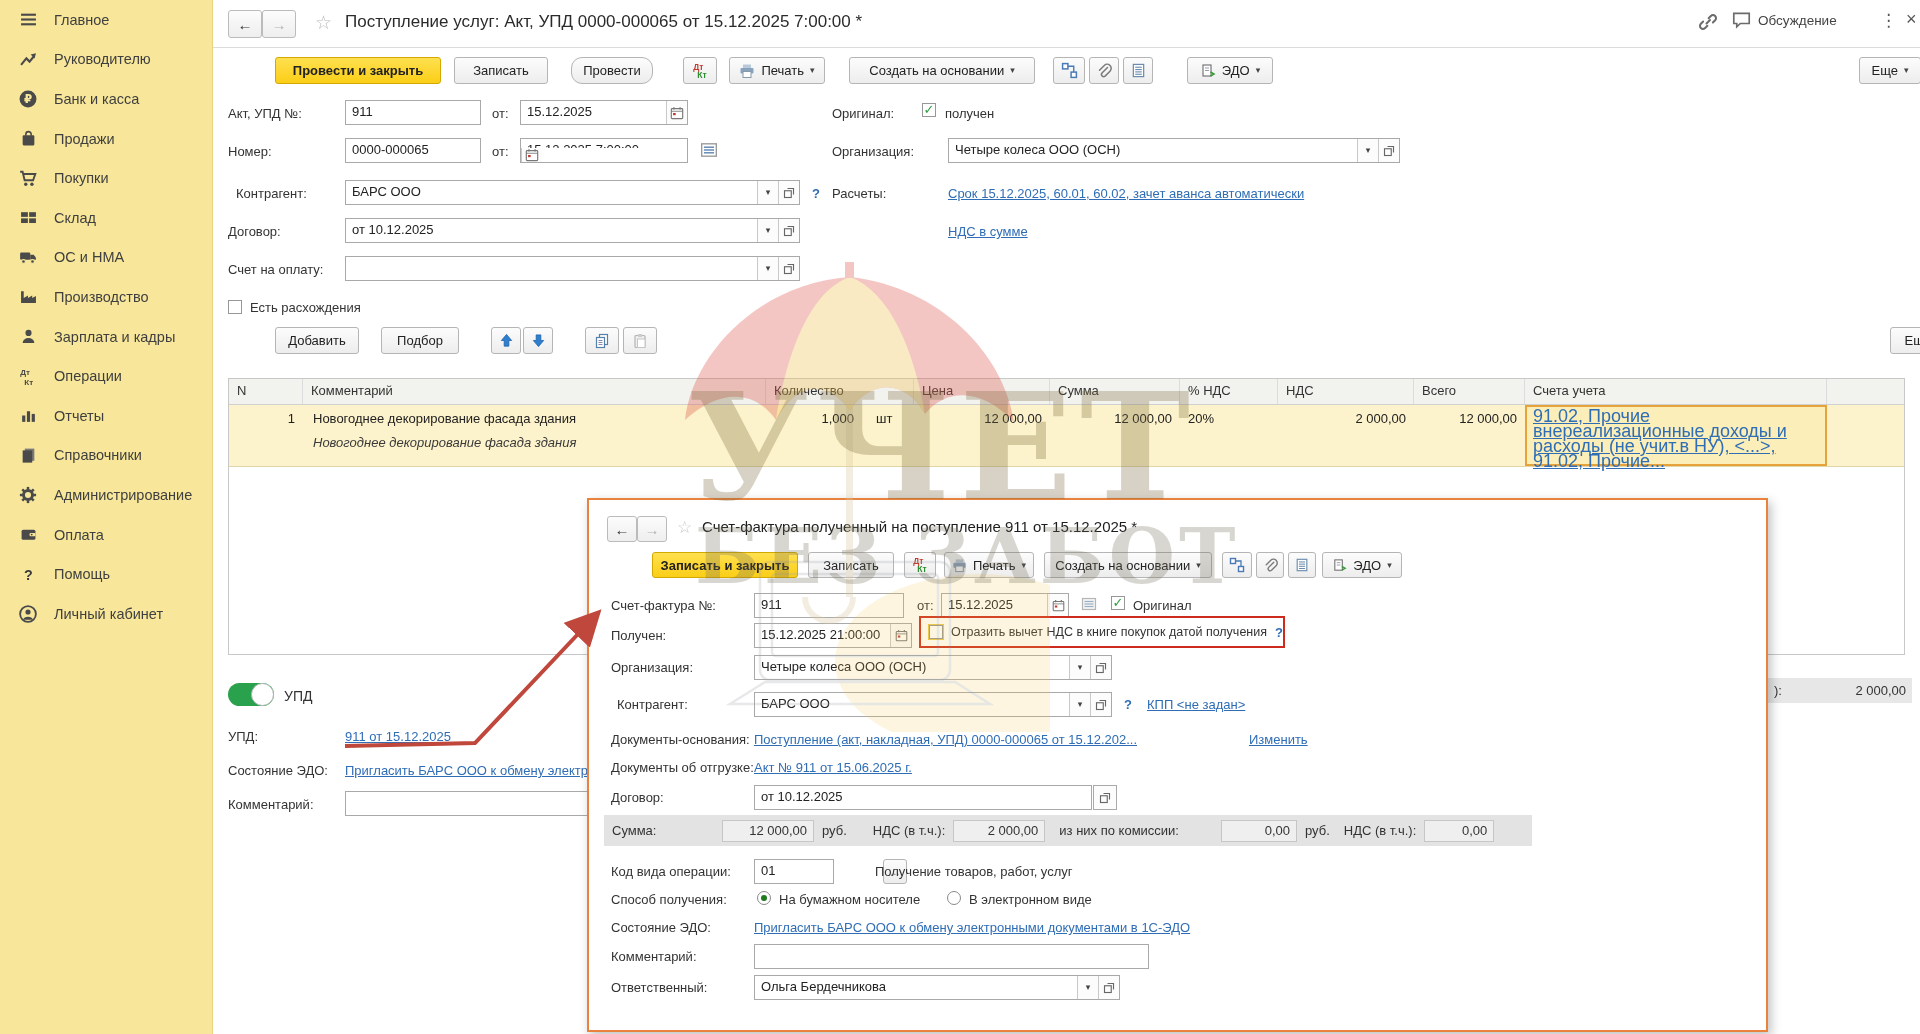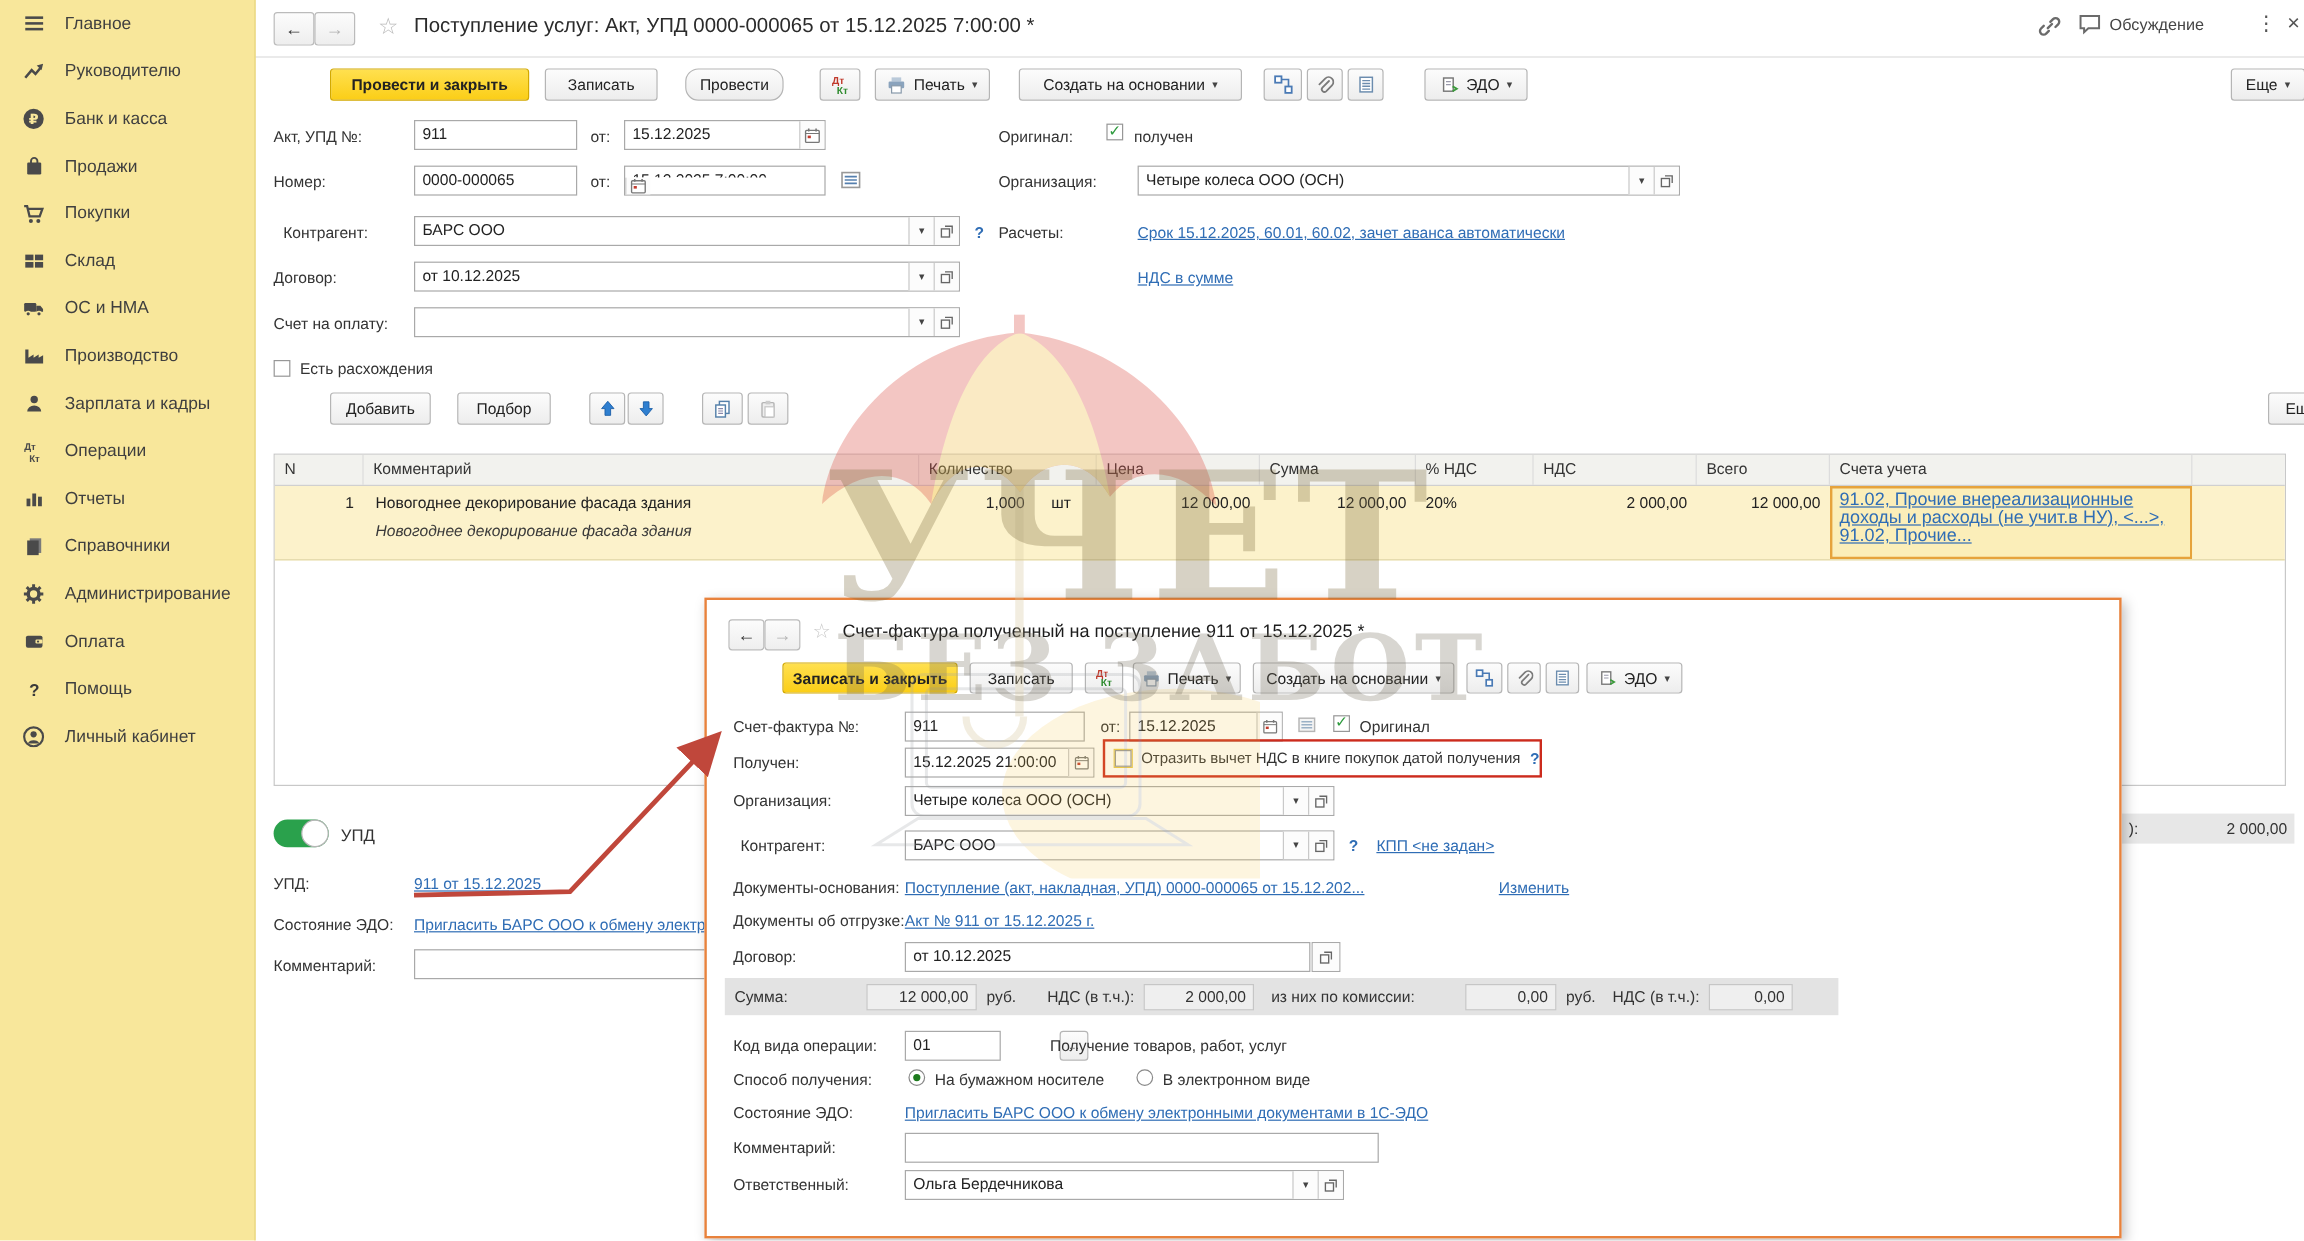--- a/index.html
+++ b/index.html
@@ -515,21 +515,21 @@
       <div class="td" style="width:148px;display:flex;align-items:flex-start;padding-top:6px;">
         <span style="margin-left:auto;">1,000</span>
         <span style="width:38px;padding-left:22px;">шт</span>
         </div>
       <div class="td num" style="width:136px;">12 000,00</div>
       <div class="td num" style="width:130px;">12 000,00</div>
       <div class="td" style="width:98px;padding:6px 0 0 8px;">20%</div>
       <div class="td num" style="width:136px;">2 000,00</div>
       <div class="td num" style="width:111px;">12 000,00</div>
       <div class="td" style="width:302px;background:#fbeeb9;box-shadow:inset 0 0 0 2px #e6a33c;padding:4px 8px;">
-        <span class="linktext" style="font-size:15px;line-height:15px;color:#2f6db5;text-decoration:underline;cursor:pointer;display:block;">91.02, Прочие внереализационные доходы и расходы (не учит.в НУ), &lt;...&gt;, 91.02, Прочие...</span>
+        <span class="linktext" style="font-size:18px;line-height:15px;color:#2f6db5;text-decoration:underline;cursor:pointer;display:block;">91.02, Прочие внереализационные доходы и расходы (не учит.в НУ), &lt;...&gt;, 91.02, Прочие...</span>
         </div>
       <div class="td" style="width:73px;"></div>
     </div>
   </div>
 
   <div class="abs" style="left:1768px;top:678px;width:144px;height:25px;background:#e7e7e7;display:flex;align-items:center;padding:0 6px;box-sizing:border-box;">
     <span>):</span>
     <span style="margin-left:auto;">2 000,00</span>
   </div>
 
@@ -726,21 +726,21 @@
         </span>
       </div>
     <span class="qmark" style="left:535px;top:197px;">?</span>
     <span class="link" style="left:558px;top:197px;">КПП &lt;не задан&gt;</span>
 
     <span class="lbl" style="left:22px;top:232px;">Документы-основания:</span>
     <span class="link" style="left:165px;top:232px;">Поступление (акт, накладная, УПД) 0000-000065 от 15.12.202...</span>
     <span class="link" style="left:660px;top:232px;">Изменить</span>
 
     <span class="lbl" style="left:22px;top:260px;">Документы об отгрузке:</span>
-    <span class="link" style="left:165px;top:260px;">Акт № 911 от 15.12.2025 г.</span>
+    <span class="link" style="left:165px;top:260px;">Акт № 911 от 15.06.2025 г.</span>
 
     <span class="lbl" style="left:22px;top:290px;">Договор:</span>
     <div class="fieldwrap" style="left:165px;top:285px;width:338px;">
         <span class="fval">от 10.12.2025</span>
       </div>
     <div class="fieldwrap" style="left:504px;top:285px;width:24px;">
         <span class="fbtn" style="border-left:none;width:22px;">
           <svg width="12" height="12" viewBox="0 0 16 16">
             <rect x="2" y="5" width="9" height="9" fill="none" stroke="#666" stroke-width="1.5"></rect>
             <path d="M6 2 h8 v8" fill="none" stroke="#666" stroke-width="1.5"></path>

